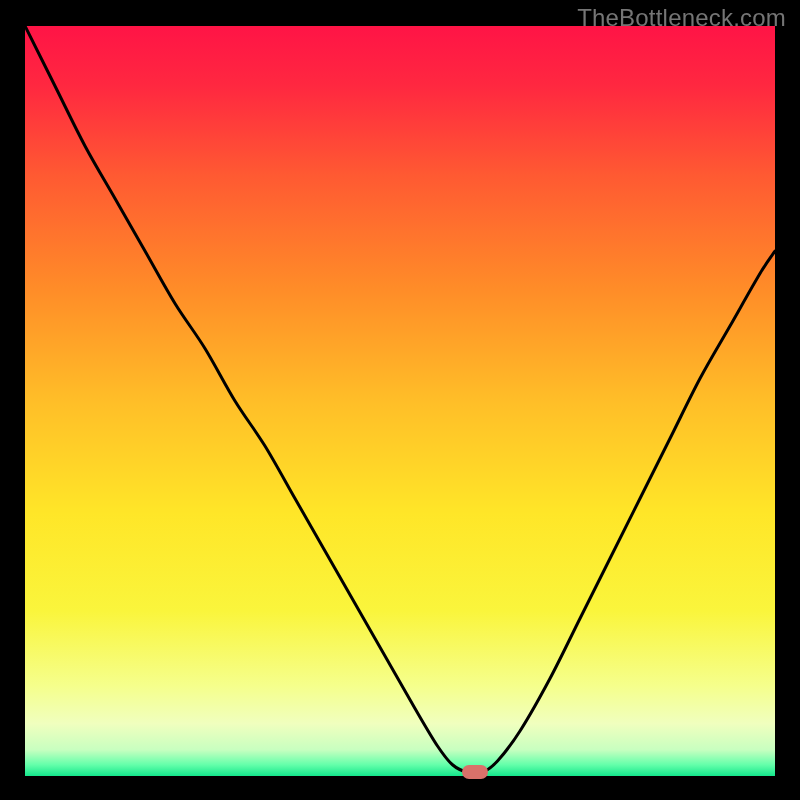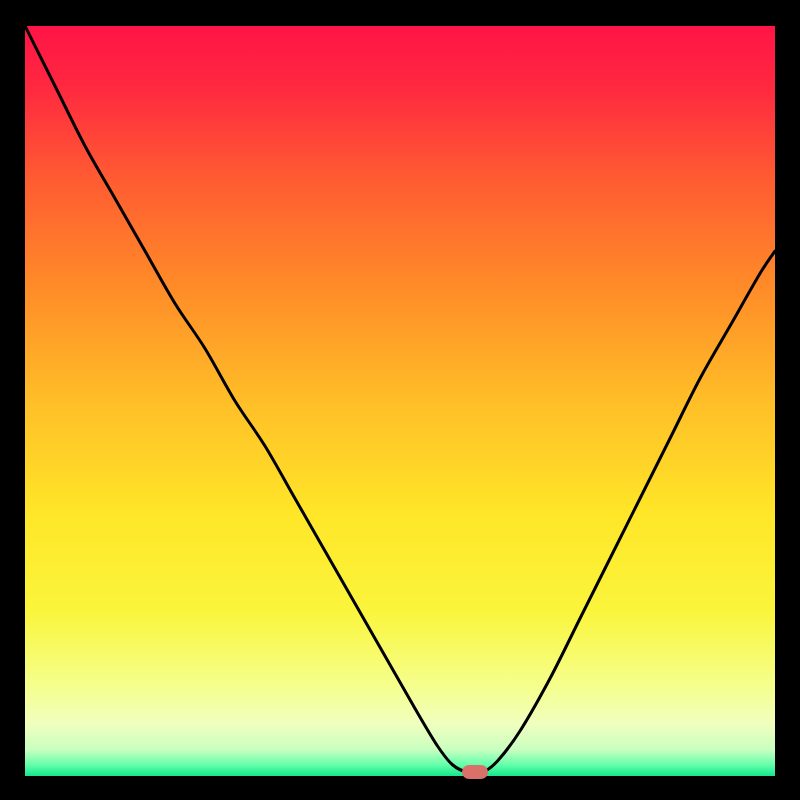--- a/index.html
+++ b/index.html
@@ -41,20 +41,21 @@
   .marker {
     position: absolute;
     background: #d9716a;
     border-radius: 7px;
   }
 </style>
 </head>
 <body>
 
 <div class="outer">
+  <div class="watermark">TheBottleneck.com</div>
 
   <div class="plot-wrapper">
     <svg class="plot" viewBox="0 0 750 750" preserveAspectRatio="none">
       <defs>
         <linearGradient id="bg-grad" x1="0" y1="0" x2="0" y2="1">
         <stop offset="0%" stop-color="#ff1446"></stop>
             <stop offset="8%" stop-color="#ff2840"></stop>
             <stop offset="20%" stop-color="#ff5a32"></stop>
             <stop offset="35%" stop-color="#ff8c28"></stop>
             <stop offset="50%" stop-color="#ffbe28"></stop>

